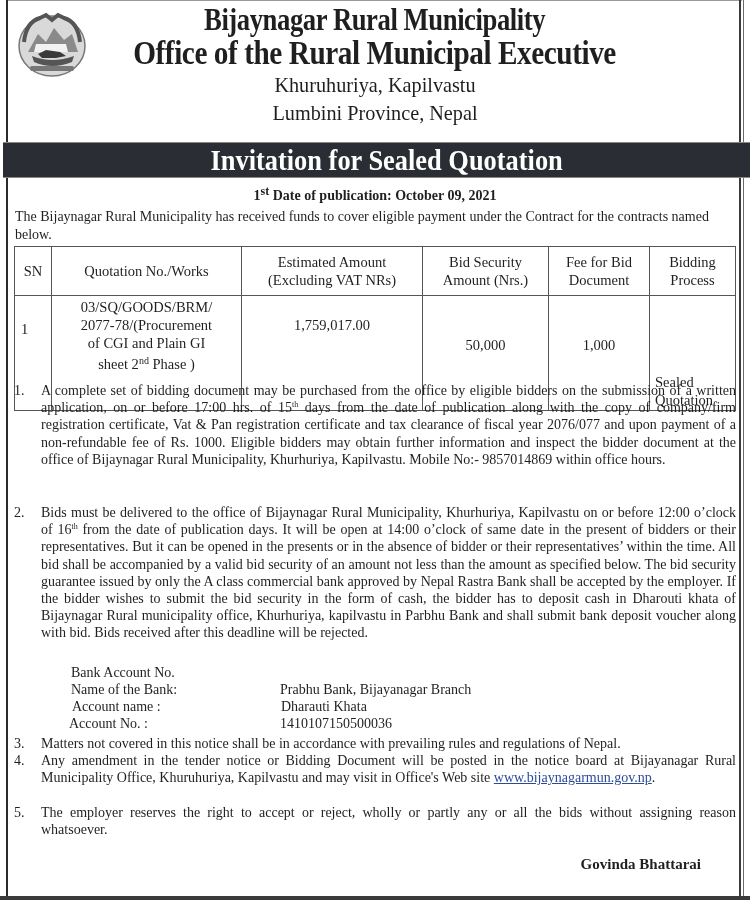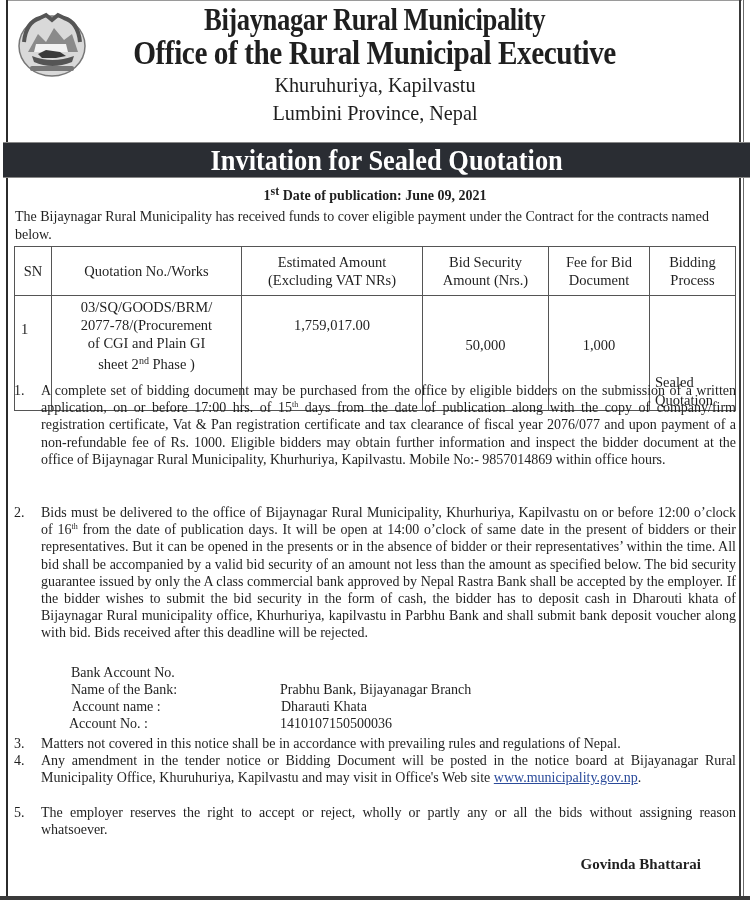--- a/index.html
+++ b/index.html
@@ -92,21 +92,21 @@
 
 <div class="hdr hdr1">Bijaynagar Rural  Municipality</div>
 <div class="hdr hdr2">Office of the Rural Municipal Executive</div>
 <div class="hdr hdr3">Khuruhuriya, Kapilvastu</div>
 <div class="hdr hdr4">Lumbini Province, Nepal</div>
 
 <div class="titlebar">
   <span>Invitation for Sealed Quotation</span>
 </div>
 
-<div class="pubdate"><span>1</span><sup>st</sup><span> Date of publication: June 09, 2021</span></div>
+<div class="pubdate"><span>1</span><sup>st</sup><span> Date of publication: October 09, 2021</span></div>
 
 <div class="intro">The Bijaynagar Rural Municipality has received funds to cover eligible payment under the Contract for the contracts named below.</div>
 
 <table class="q">
   <tbody>
       <tr>
     <th class="c-sn">SN</th>
     <th class="c-works">Quotation No./Works</th>
     <th class="c-est"><span>Estimated Amount</span><br><span>(Excluding VAT NRs)</span></th>
     <th class="c-bid"><span>Bid Security</span><br><span>Amount (Nrs.)</span></th>
@@ -144,21 +144,21 @@
   <span class="val" style="left:280px; top:715px;">1410107150500036</span>
 </div>
 
 <div class="item it3">
   <span class="num">3.</span>
   <div class="txt">Matters not covered in this notice shall be in accordance with prevailing rules and regulations of Nepal.</div>
 </div>
 
 <div class="item it4">
   <span class="num">4.</span>
-  <div class="txt"><span>Any amendment in the tender notice or Bidding Document will be posted in the notice board at Bijayanagar Rural Municipality Office, Khuruhuriya, Kapilvastu and may visit in Office's Web site </span><span class="link">www.municipality.gov.np</span><span>.</span></div>
+  <div class="txt"><span>Any amendment in the tender notice or Bidding Document will be posted in the notice board at Bijayanagar Rural Municipality Office, Khuruhuriya, Kapilvastu and may visit in Office's Web site </span><span class="link">www.bijaynagarmun.gov.np</span><span>.</span></div>
 </div>
 
 <div class="item it5">
   <span class="num">5.</span>
   <div class="txt">The employer reserves the right to accept or reject, wholly or partly any or all the bids without assigning reason whatsoever.</div>
 </div>
 
 <div class="sig sig1">Govinda Bhattarai</div>
 <div class="sig sig2">Chief Administrative Officer</div>
 

